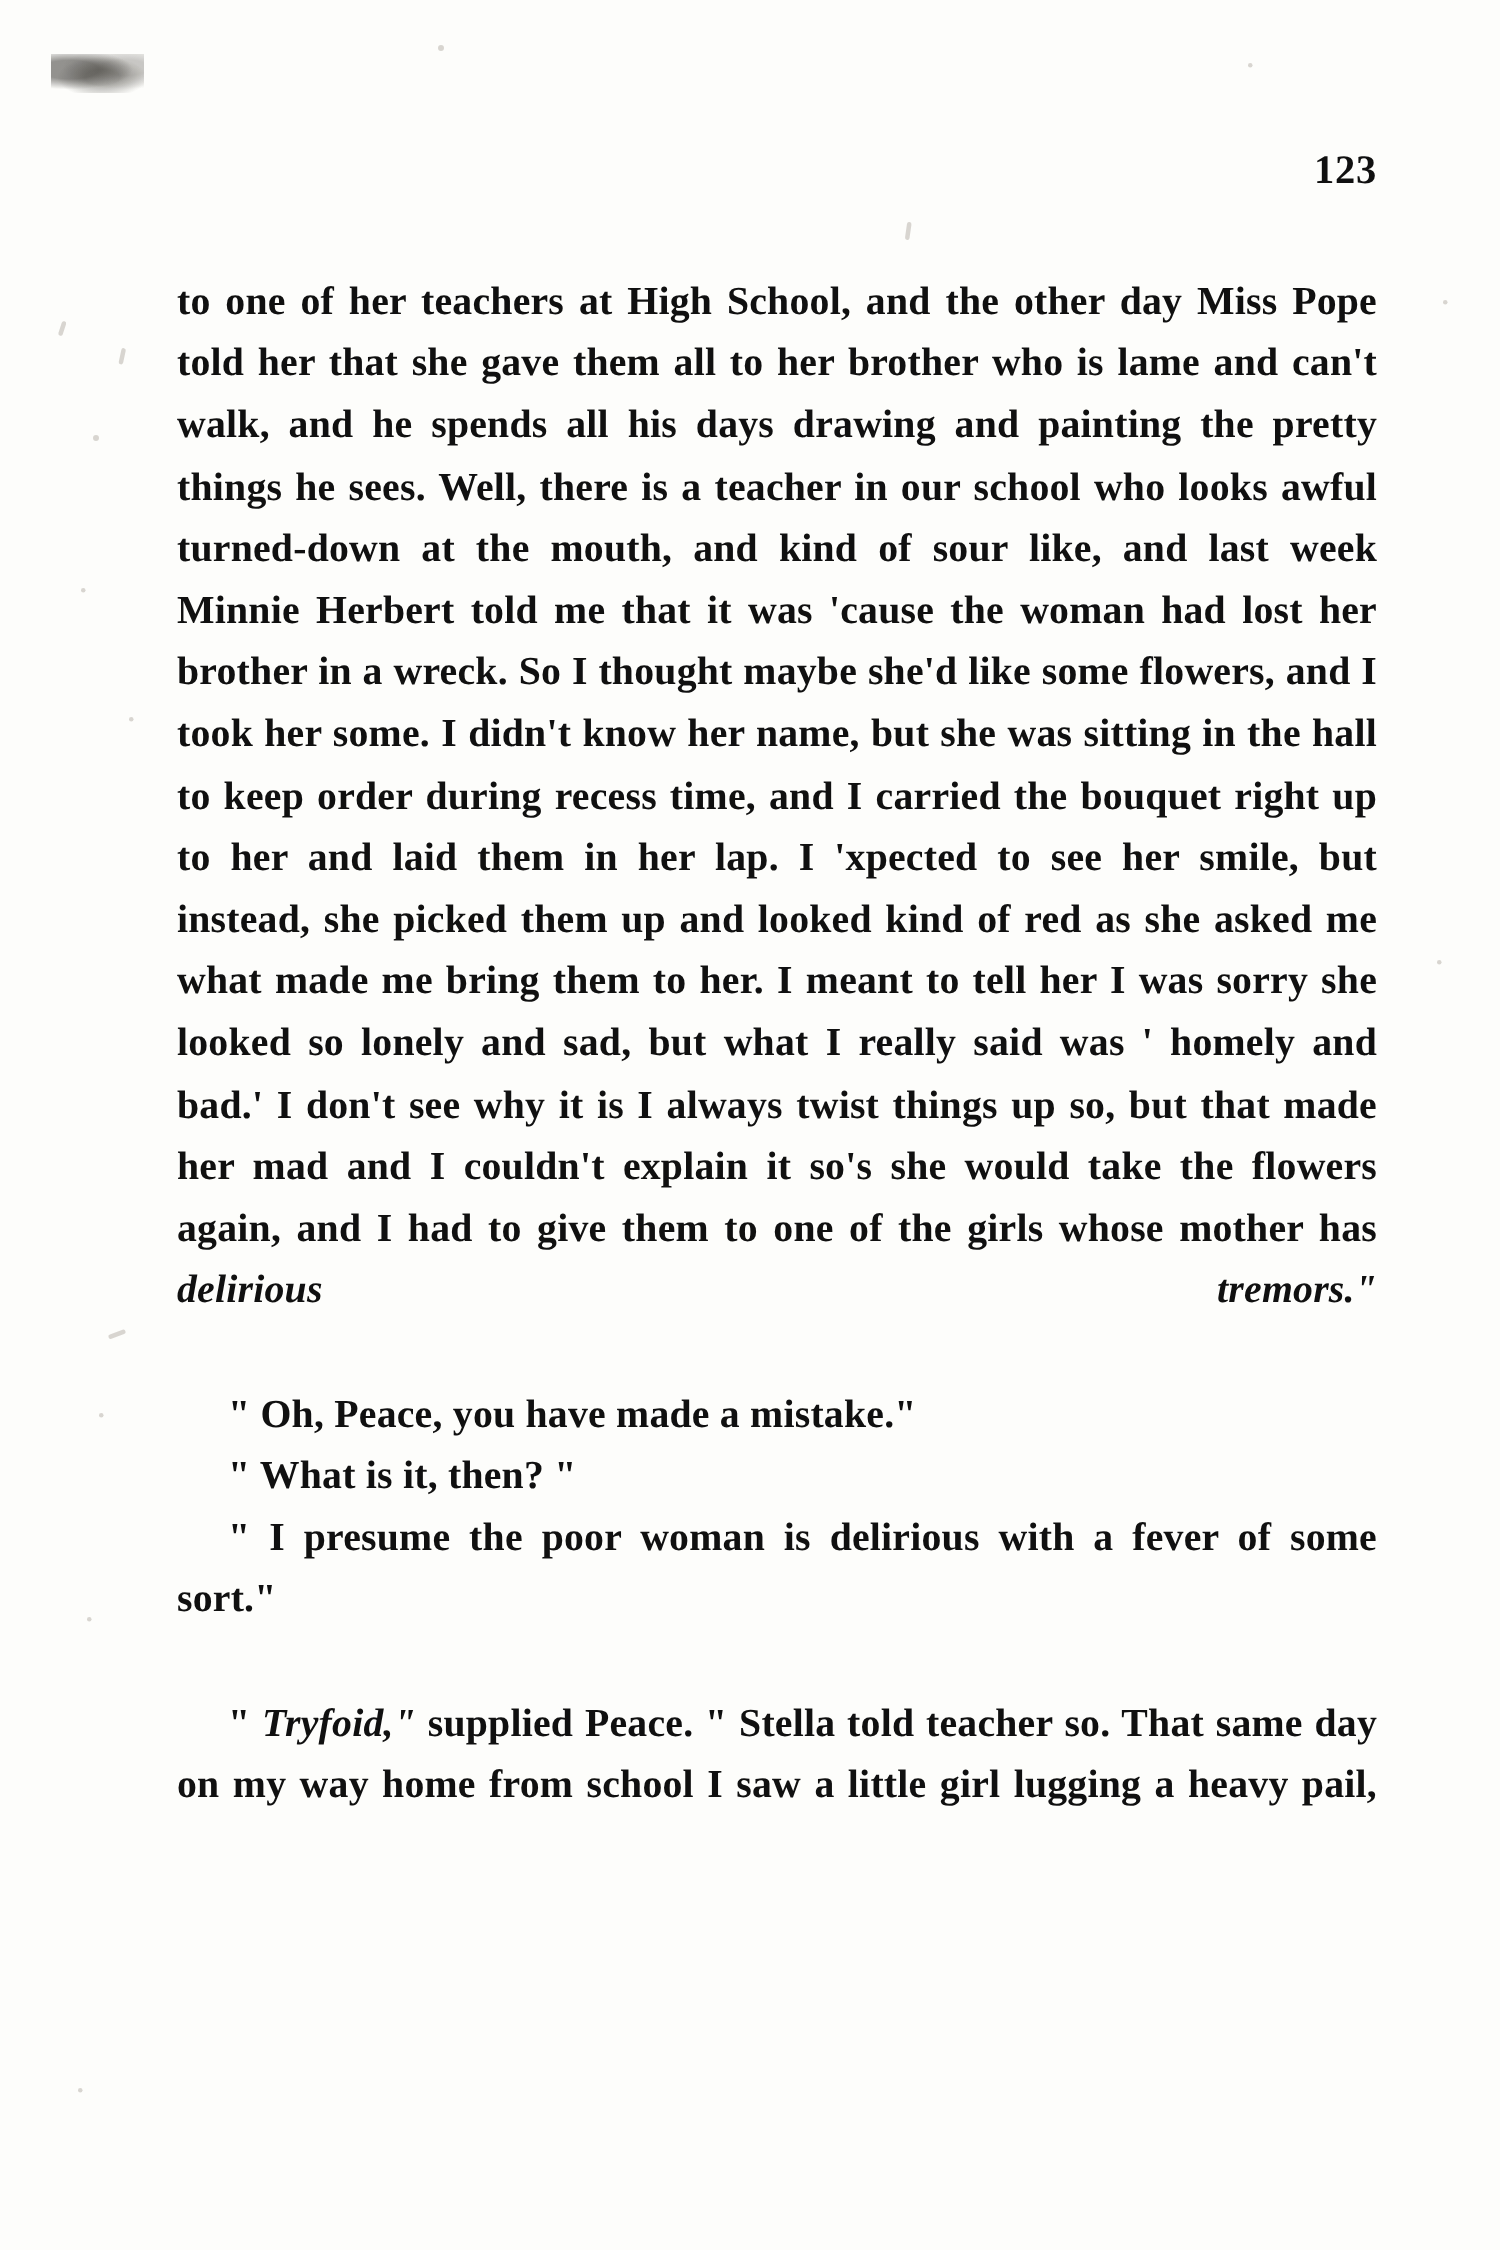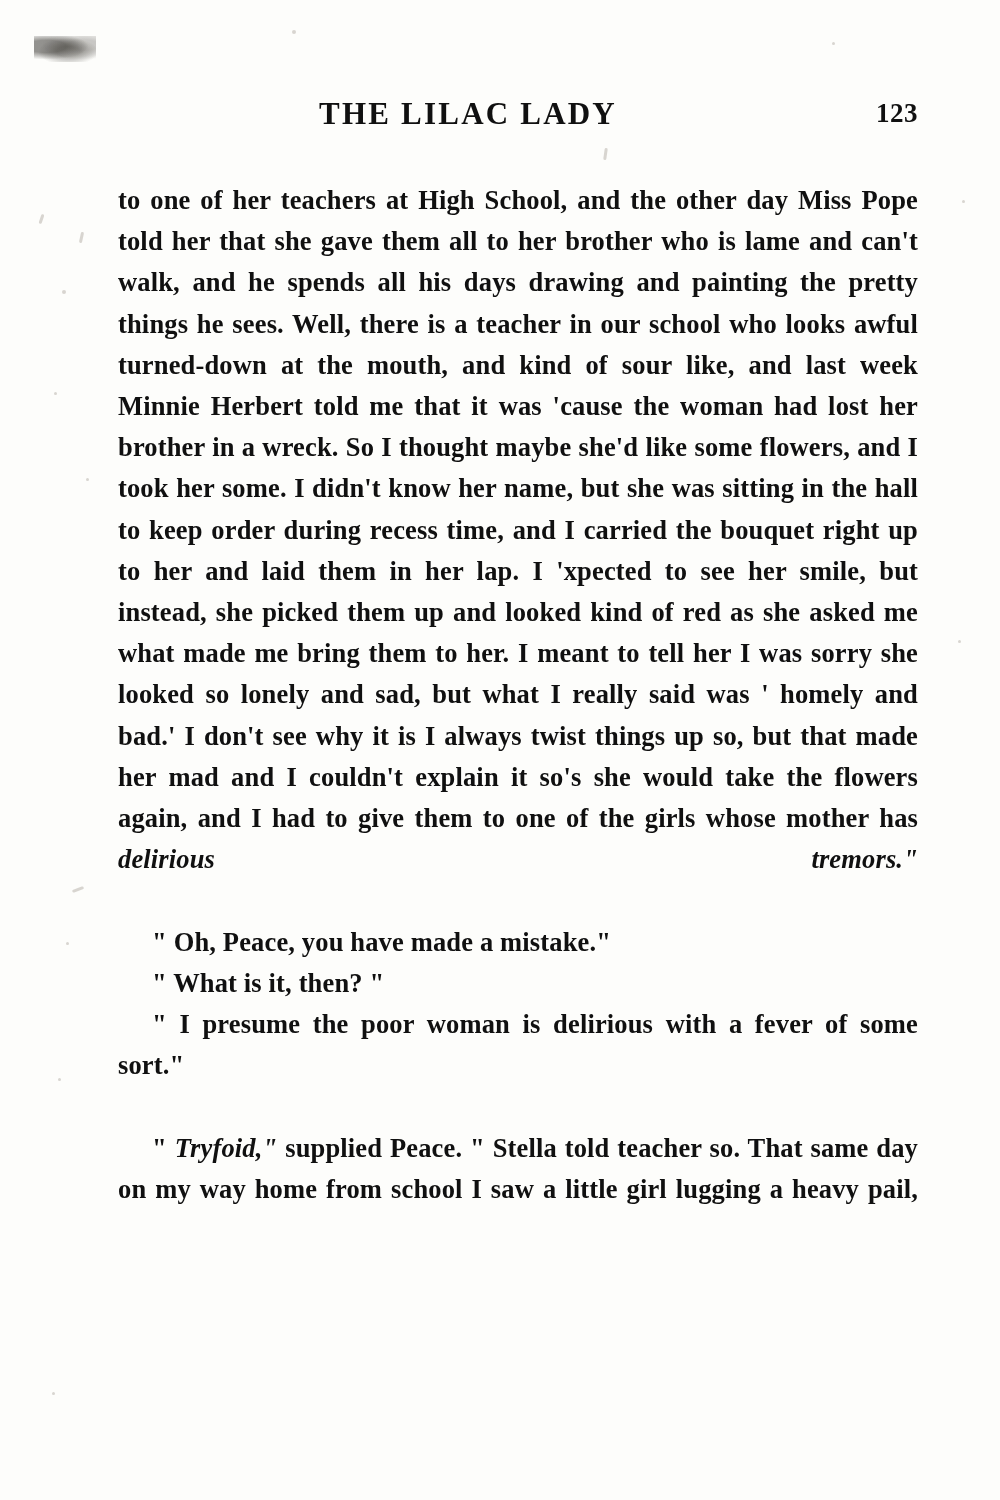--- a/index.html
+++ b/index.html
@@ -109,21 +109,20 @@
   <div class="speckle" style="left:54px; top:392px; width:3px; height:3px;"></div>
   <div class="speckle" style="left:86px; top:478px; width:3px; height:3px;"></div>
   <div class="speckle" style="left:72px; top:888px; width:12px; height:3px; border-radius:2px; transform:rotate(-20deg);"></div>
   <div class="speckle" style="left:66px; top:942px; width:3px; height:3px;"></div>
   <div class="speckle" style="left:58px; top:1078px; width:3px; height:3px;"></div>
   <div class="speckle" style="left:52px; top:1392px; width:3px; height:3px;"></div>
   <div class="speckle" style="left:604px; top:148px; width:3px; height:12px; border-radius:2px; transform:rotate(8deg);"></div>
   <div class="speckle" style="left:958px; top:640px; width:3px; height:3px;"></div>
 
   <div class="header">
-    <div class="header-title">THE LILAC LADY</div>
     <div class="header-folio">123</div>
   </div>
 
   <div class="body-text">
 
     <p class="flow last-line-justify"><span>to one of her teachers at High School, and the other day Miss Pope told her that she gave them all to her brother who is lame and can't walk, and he spends all his days drawing and painting the pretty things he sees.  Well, there is a teacher in our school who looks awful turned-down at the mouth, and kind of sour like, and last week Minnie Herbert told me that it was 'cause the woman had lost her brother in a wreck.  So I thought maybe she'd like some flowers, and I took her some.  I didn't know her name, but she was sitting in the hall to keep order during recess time, and I carried the bouquet right up to her and laid them in her lap.  I 'xpected to see her smile, but instead, she picked them up and looked kind of red as she asked me what made me bring them to her. I meant to tell her I was sorry she looked so lonely and sad, but what I really said was ' homely and bad.'  I don't see why it is I always twist things up so, but that made her mad and I couldn't explain it so's she would take the flowers again, and I had to give them to one of the girls whose mother has </span><em>delirious tremors."</em></p>
 
     <p class="indent"><span>" Oh, Peace, you have made a mistake."</span></p>
 
     <p class="indent"><span>" What is it, then? "</span></p>

